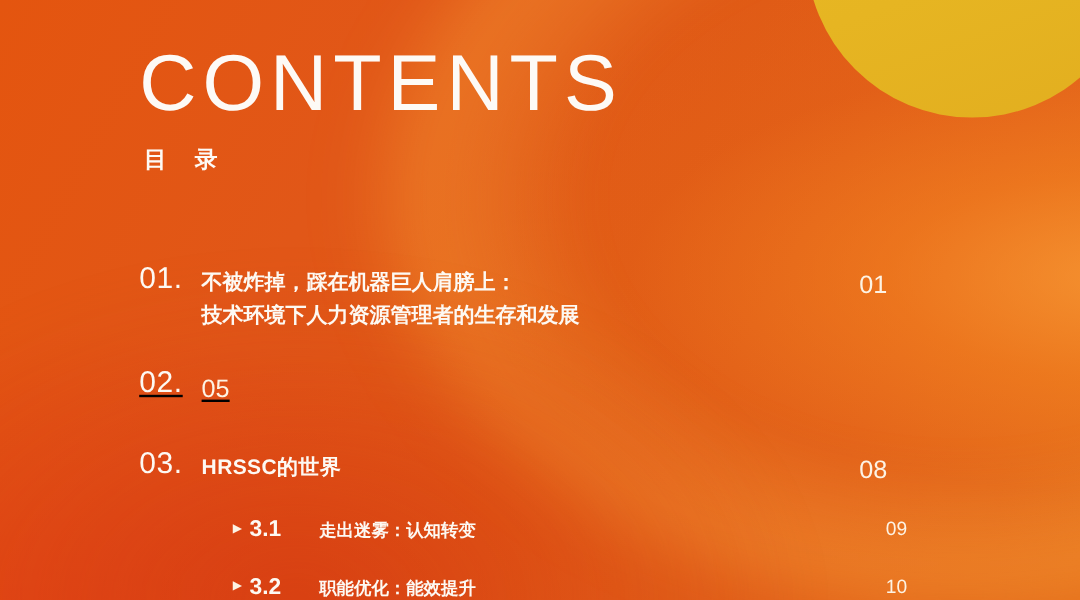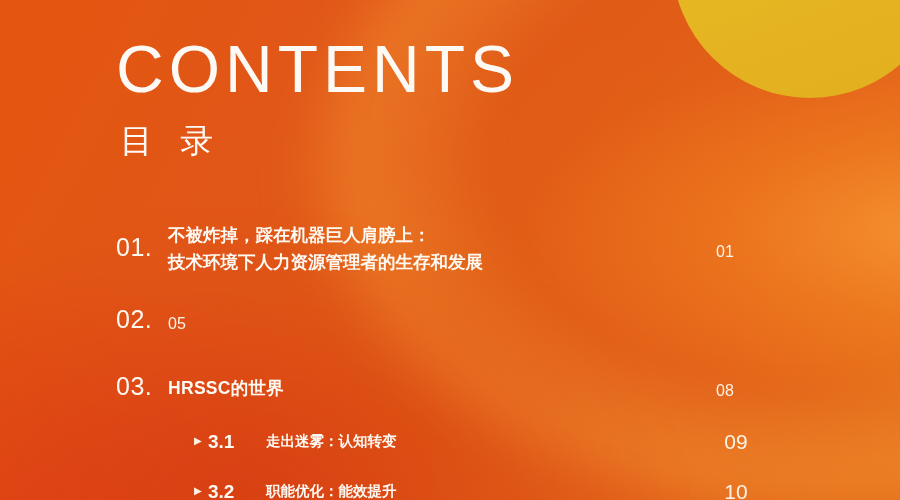--- a/index.html
+++ b/index.html
@@ -83,37 +83,37 @@
   .title-en {
     margin: 0;
     font-size: 66px;
     line-height: 1;
     font-weight: 300;
     letter-spacing: 5px;
     color: #fdfaf6;
   }
   .title-cn {
     margin: 22px 0 0 4px;
-    font-size: 33px;
-    line-height: 1;
-    font-weight: 400;
+    font-size: 19px;
+    line-height: 1;
+    font-weight: 700;
     letter-spacing: 9px;
     color: #fdfaf6;
   }
 
   
   .toc {
     position: absolute;
     left: 116px;
     top: 218px;
     width: 640px;
   }
   .toc-row {
     display: flex;
-    align-items: center;
+    align-items: flex-start;
     width: 100%;
   }
   .toc-num {
     flex: 0 0 auto;
     width: 52px;
     font-size: 25px;
     line-height: 1.15;
     font-weight: 300;
     letter-spacing: 0.5px;
     color: #fdf9f3;
@@ -124,28 +124,28 @@
     line-height: 27px;
     font-weight: 700;
     color: #fdf9f3;
     padding-top: 4px;
   }
   .toc-text .line2 { display: block; }
   .toc-page {
     flex: 0 0 auto;
     width: 40px;
     text-align: left;
-    font-size: 16px;
+    font-size: 21px;
     line-height: 1;
     font-weight: 400;
     color: #fdf3e4;
     padding-top: 9px;
   }
   .row-1 { margin-bottom: 29px; }
-  .row-2 { margin-bottom: 37px; }
+  .row-2 { margin-bottom: 37px; text-decoration: underline; }
   .row-3 { margin-bottom: 28px; }
 
   
   .toc-text.light { font-weight: 600; letter-spacing: 0.3px; }
 
   
   .sub-row {
     display: flex;
     align-items: center;
     width: 100%;
@@ -171,22 +171,22 @@
   .sub-text {
     flex: 1 1 auto;
     font-size: 14.5px;
     font-weight: 700;
     color: #fdf9f3;
     margin-left: 24px;
   }
   .sub-page {
     flex: 0 0 auto;
     width: 40px;
-    text-align: center;
-    font-size: 21px;
+    text-align: right;
+    font-size: 16px;
     font-weight: 400;
     color: #fdf3e4;
   }
   .subs { padding-left: 0; }
 </style>
 </head>
 <body>
 
 <div id="page">
 

